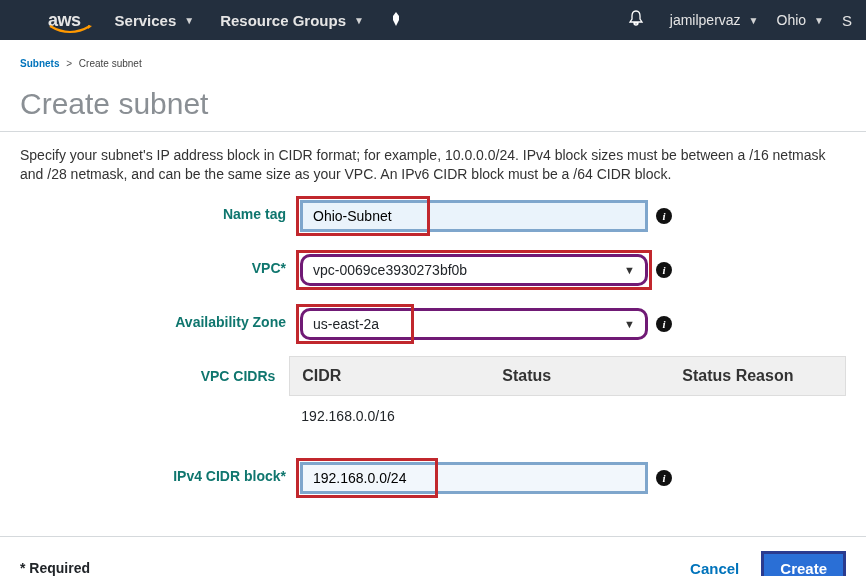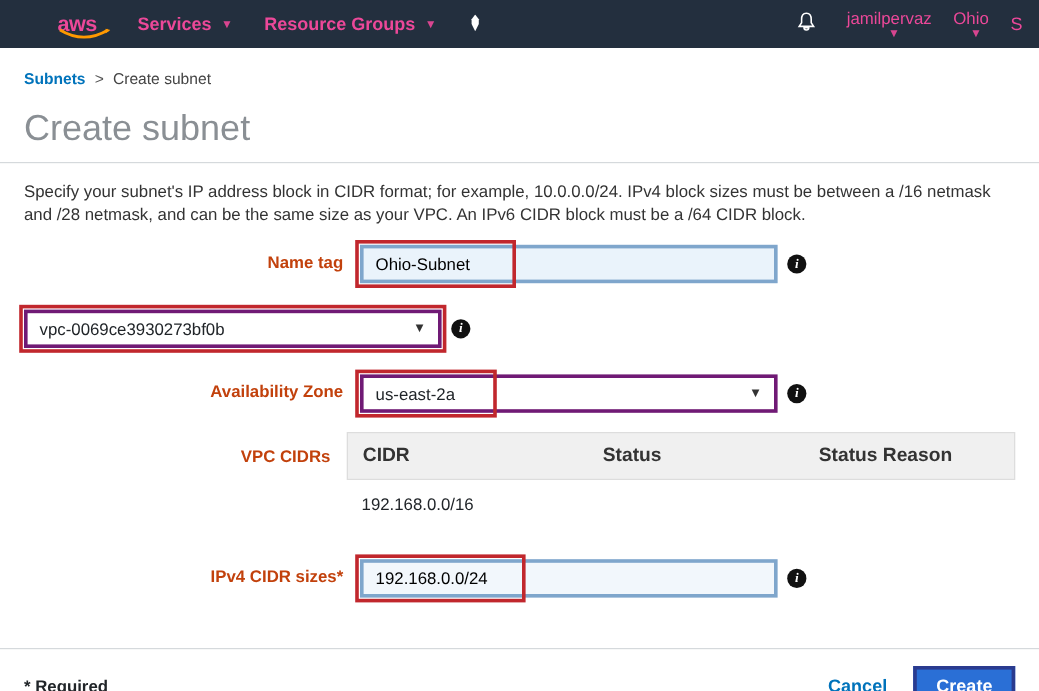--- a/index.html
+++ b/index.html
@@ -1,55 +1,55 @@
 <!DOCTYPE html>
 <html><head>
 <meta charset="utf-8">
 <style>
   * { box-sizing: border-box; margin: 0; padding: 0; }
   body { font-family: "Amazon Ember", "Helvetica Neue", Arial, sans-serif; color: #212529; width: 866px; background: #fff; }
 
   
-  .nav { background: #232f3e; height: 40px; display: flex; align-items: center; color: #ec4899; font-size: 15px; padding: 0 14px 0 48px; }
+  .nav { background: #232f3e; height: 40px; display: flex; align-items: center; color: #e5e5e5; font-size: 15px; padding: 0 14px 0 48px; }
   .nav .logo { display: flex; align-items: baseline; margin-right: 34px; }
   .nav .logo-text { font-weight: 700; font-size: 18px; letter-spacing: -0.5px; }
   .nav .item { display: flex; align-items: center; font-weight: 700; margin-right: 26px; cursor: pointer; }
   .nav .caret { margin-left: 8px; font-size: 10px; opacity: .9; }
   .nav .pin { font-size: 14px; cursor: pointer; }
   .nav .spacer { flex: 1; }
   .nav .bell { font-size: 16px; margin-right: 26px; cursor: pointer; }
-  .nav .user, .nav .region { display: flex; align-items: center; margin-right: 18px; cursor: pointer; font-size: 14px; flex-direction: column; }
+  .nav .user, .nav .region { display: flex; align-items: center; margin-right: 18px; cursor: pointer; font-size: 14px; }
 
   
-  .crumbs { padding: 18px 20px 4px; font-size: 13px; }
+  .crumbs { padding: 18px 20px 4px; font-size: 10px; }
   .crumbs a { color: #0073bb; font-weight: 700; text-decoration: none; }
   .crumbs .sep { color: #555; margin: 0 4px; }
   .crumbs .cur { color: #444; }
 
   
   h1 { font-size: 30px; font-weight: 400; color: #8a8f94; padding: 14px 20px 10px; border-bottom: 1px solid #d5d9dc; }
 
   
   .desc { padding: 14px 20px 12px; font-size: 14px; color: #333; line-height: 1.35; }
 
   
   .form { padding: 4px 20px 20px; }
   .row { display: flex; align-items: flex-start; margin-bottom: 22px; }
-  .row .label { width: 280px; text-align: right; font-weight: 700; font-size: 14px; color: #c2410c; padding-top: 6px; padding-right: 14px; }
+  .row .label { width: 280px; text-align: right; font-weight: 700; font-size: 14px; color: #0f766e; padding-top: 6px; padding-right: 14px; }
   .row .control { width: 348px; position: relative; }
   .row .info { margin-left: 8px; padding-top: 6px; }
   .info-icon { display:inline-flex; width:16px; height:16px; border-radius:50%; background:#111; color:#fff; font-weight:700; font-size:11px; align-items:center; justify-content:center; font-style: italic; font-family: Georgia, serif; }
 
   input.text, .select {
     width: 100%; height: 32px; border: 3px solid #701a75; padding: 4px 10px;
     font-size: 14px; background: #fff;
   }
   input.text { background: #eaf3fb; border-color: #7fa6cc; }
   input.text.ipv4 { background:#f2f7fc; border-color:#7fa6cc; }
-  .select { display:flex; align-items:center; justify-content:space-between; cursor:pointer; }
+  .select { display:flex; align-items:center; justify-content:space-between; cursor:pointer;border-radius:10px; }
   .select .arrow { font-size: 11px; color:#333; }
 
   .hl { position:absolute; border:3px solid #c1272d; pointer-events:none; }
 
   
   .table { width: 580px; margin-top: -6px; }
   .thead { display:flex; background:#f0f0f0; border:1px solid #ddd; }
   .thead div { padding:10px 12px; font-size:16px; font-weight:700; color:#333; }
   .col-cidr { width: 200px; }
   .col-status { width: 180px; }
@@ -123,20 +123,21 @@
   <div class="row">
     <div class="label">Name tag</div>
     <div class="control">
       <input class="text" type="text" value="Ohio-Subnet" style="">
       <div class="hl" style="left:-4px; top:-4px; width:134px; height:40px;"></div>
     </div>
     <div class="info"><span class="info-icon">i</span></div>
   </div>
 
   <div class="row">
+    <div class="label">VPC*</div>
     <div class="control">
       <div class="select">
         <span>vpc-0069ce3930273bf0b</span>
         <span class="arrow">▼</span>
       </div>
       <div class="hl" style="left:-4px; top:-4px; width:356px; height:40px;"></div>
     </div>
     <div class="info"><span class="info-icon">i</span></div>
   </div>
 
@@ -161,21 +162,21 @@
         <div class="col-reason">Status Reason</div>
       </div>
       <div class="trow">
         <div class="col-cidr">192.168.0.0/16</div>
         <div class="col-reason"></div>
       </div>
     </div>
   </div>
 
   <div class="row">
-    <div class="label">IPv4 CIDR sizes*</div>
+    <div class="label">IPv4 CIDR block*</div>
     <div class="control">
       <input class="text ipv4" type="text" value="192.168.0.0/24" style="">
       <div class="hl" style="left:-4px; top:-4px; width:142px; height:40px;"></div>
     </div>
     <div class="info"><span class="info-icon">i</span></div>
   </div>
 
 </div>
 
 <div class="footer">

